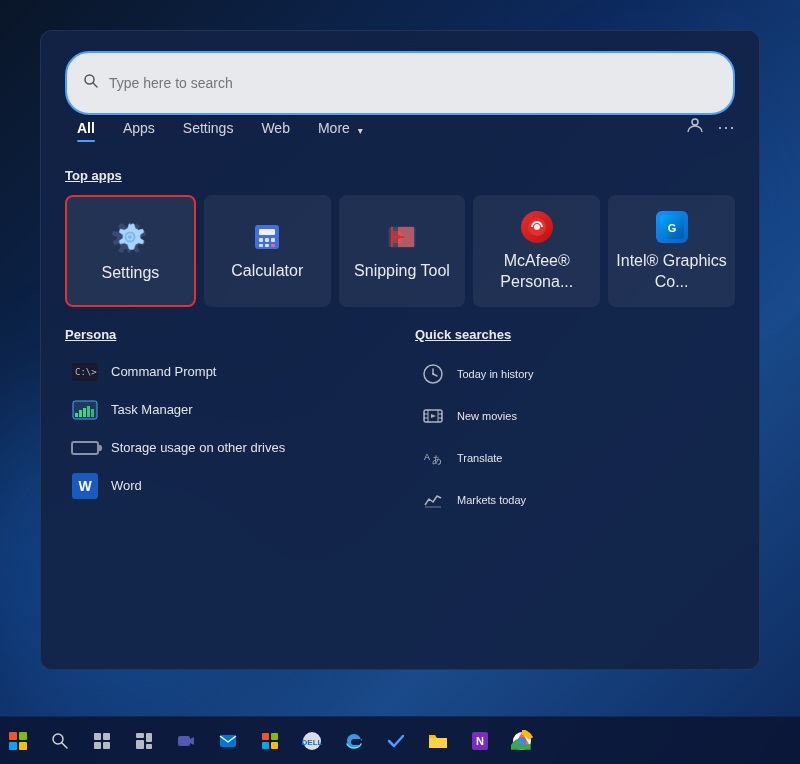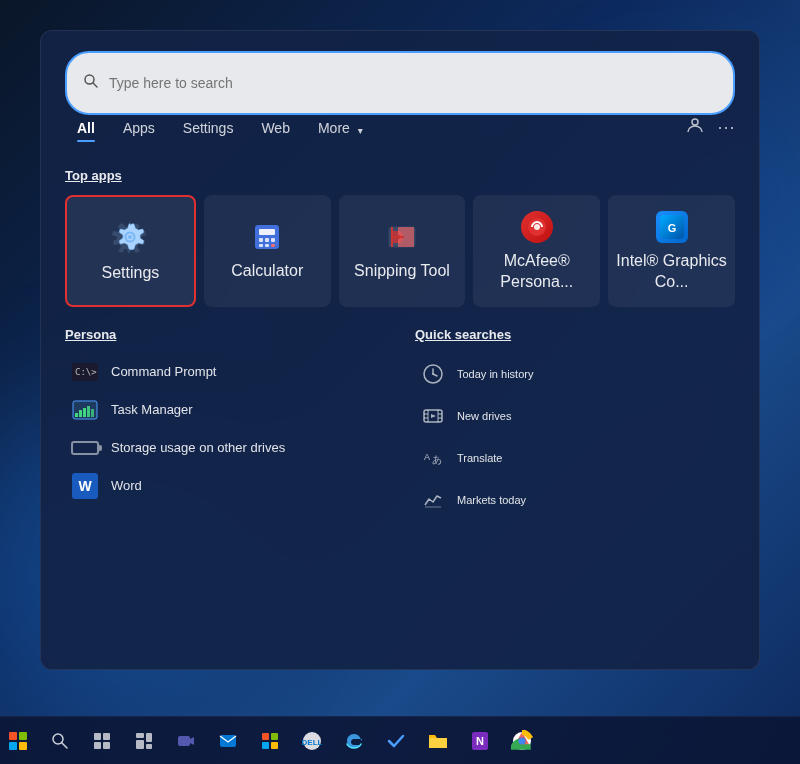--- a/index.html
+++ b/index.html
@@ -510,21 +510,21 @@
             <rect x="2" y="5" width="18" height="12" rx="2" stroke="rgba(255,255,255,0.65)" stroke-width="1.5" fill="none"></rect>
             <line x1="6" y1="5" x2="6" y2="17" stroke="rgba(255,255,255,0.65)" stroke-width="1"></line>
             <line x1="16" y1="5" x2="16" y2="17" stroke="rgba(255,255,255,0.65)" stroke-width="1"></line>
             <line x1="2" y1="9" x2="6" y2="9" stroke="rgba(255,255,255,0.65)" stroke-width="1"></line>
             <line x1="16" y1="9" x2="20" y2="9" stroke="rgba(255,255,255,0.65)" stroke-width="1"></line>
             <line x1="2" y1="13" x2="6" y2="13" stroke="rgba(255,255,255,0.65)" stroke-width="1"></line>
             <line x1="16" y1="13" x2="20" y2="13" stroke="rgba(255,255,255,0.65)" stroke-width="1"></line>
             <path d="M9 9 L14 11 L9 13 Z" fill="rgba(255,255,255,0.65)"></path>
           </svg>
         </div>
-        <span class="quick-item-label">New drives</span>
+        <span class="quick-item-label">New movies</span>
       </div>
 
       <div class="quick-item">
         <div class="quick-item-icon">
           <svg width="22" height="22" viewBox="0 0 22 22" fill="none">
             <text x="2" y="13" font-size="9" fill="rgba(255,255,255,0.65)" font-family="Arial">A</text>
             <text x="10" y="16" font-size="10" fill="rgba(255,255,255,0.65)" font-family="Arial">あ</text>
           </svg>
         </div>
         <span class="quick-item-label">Translate</span>

